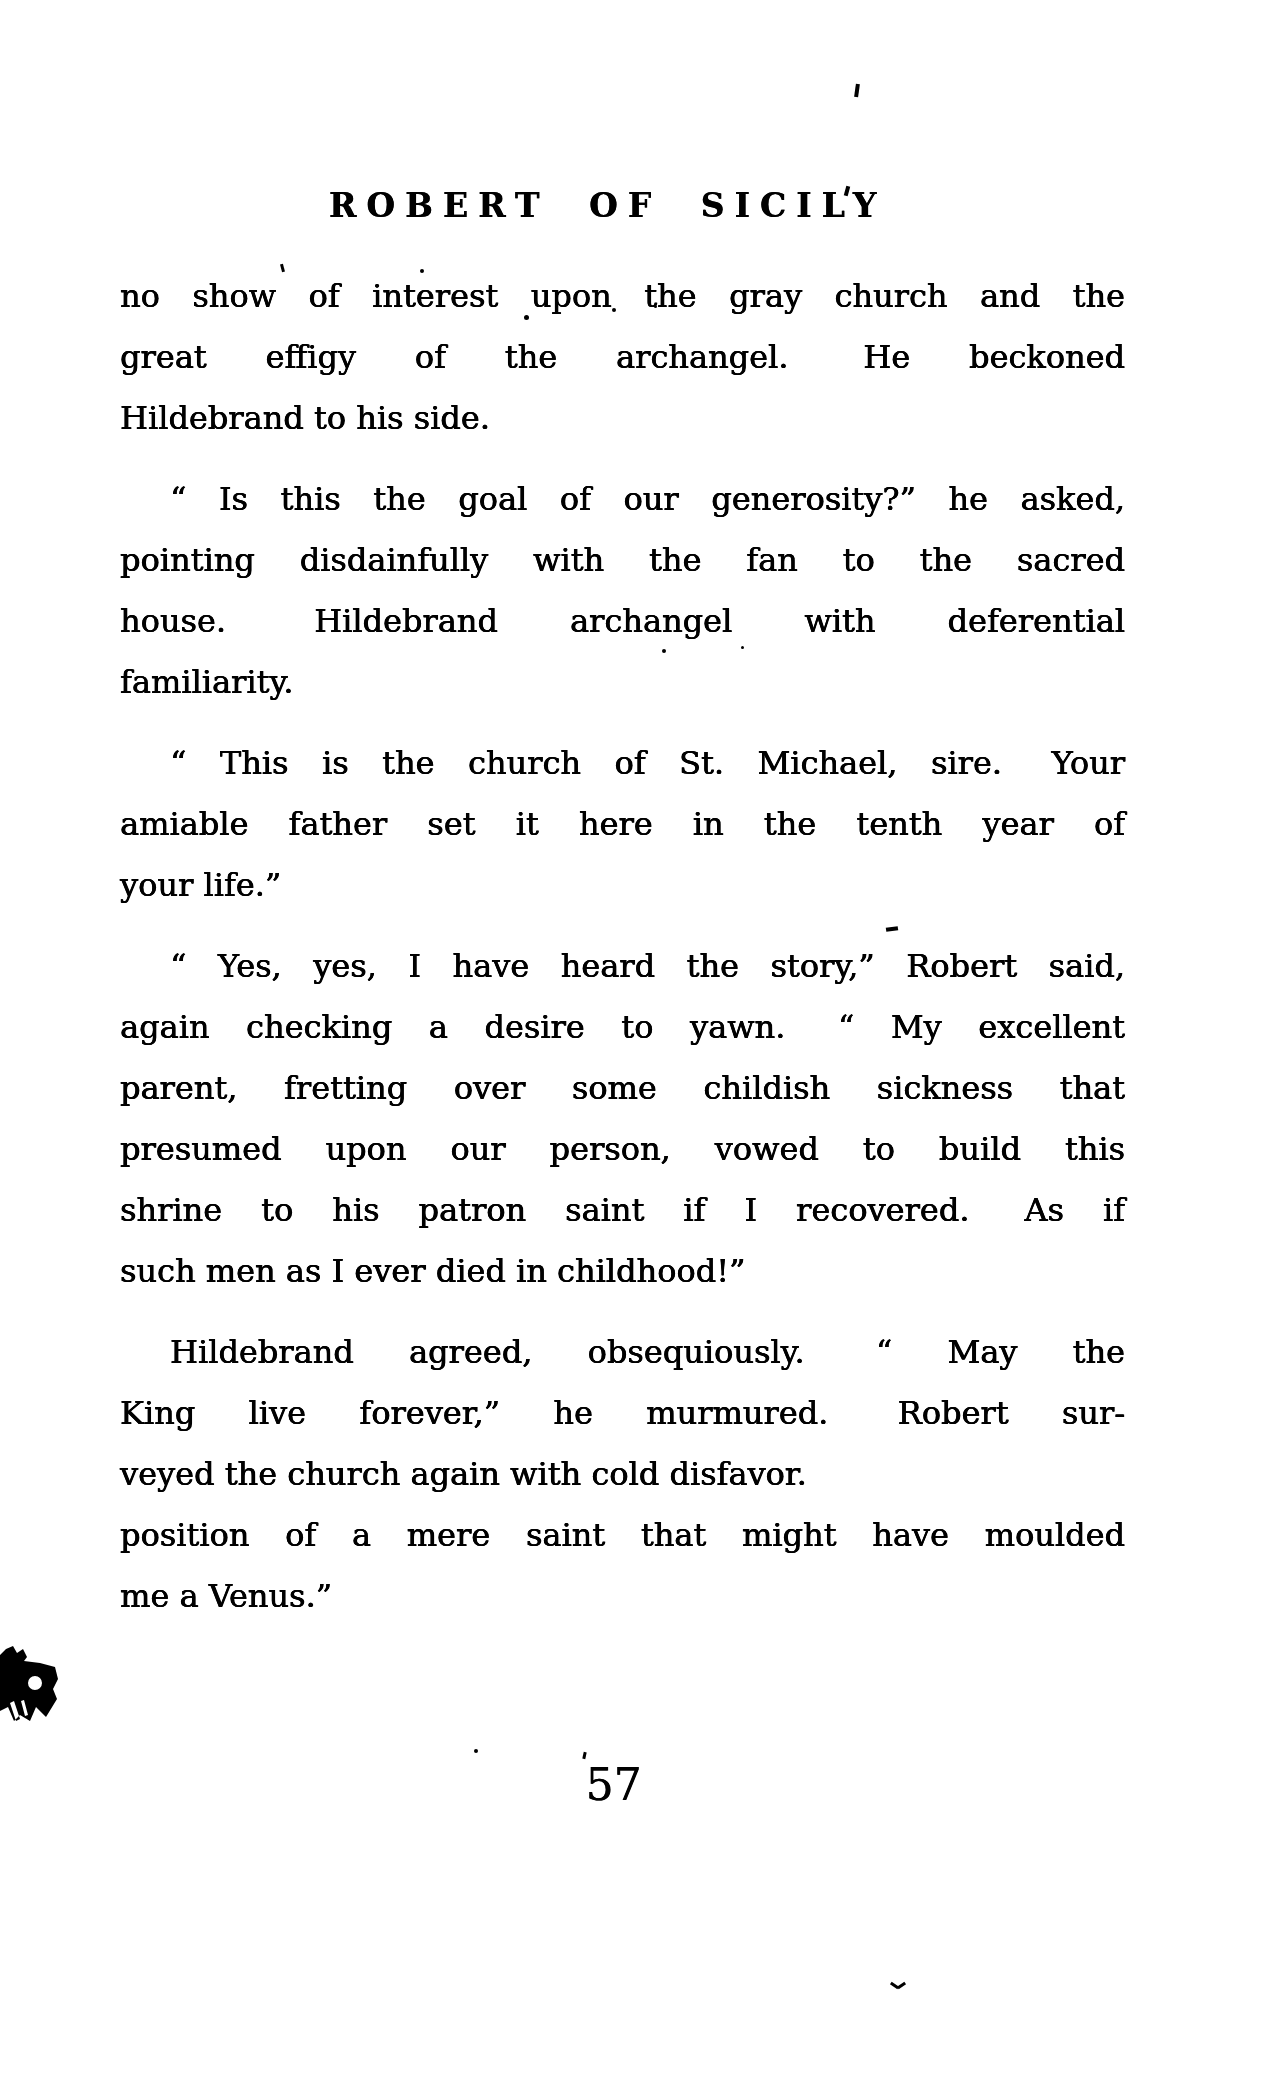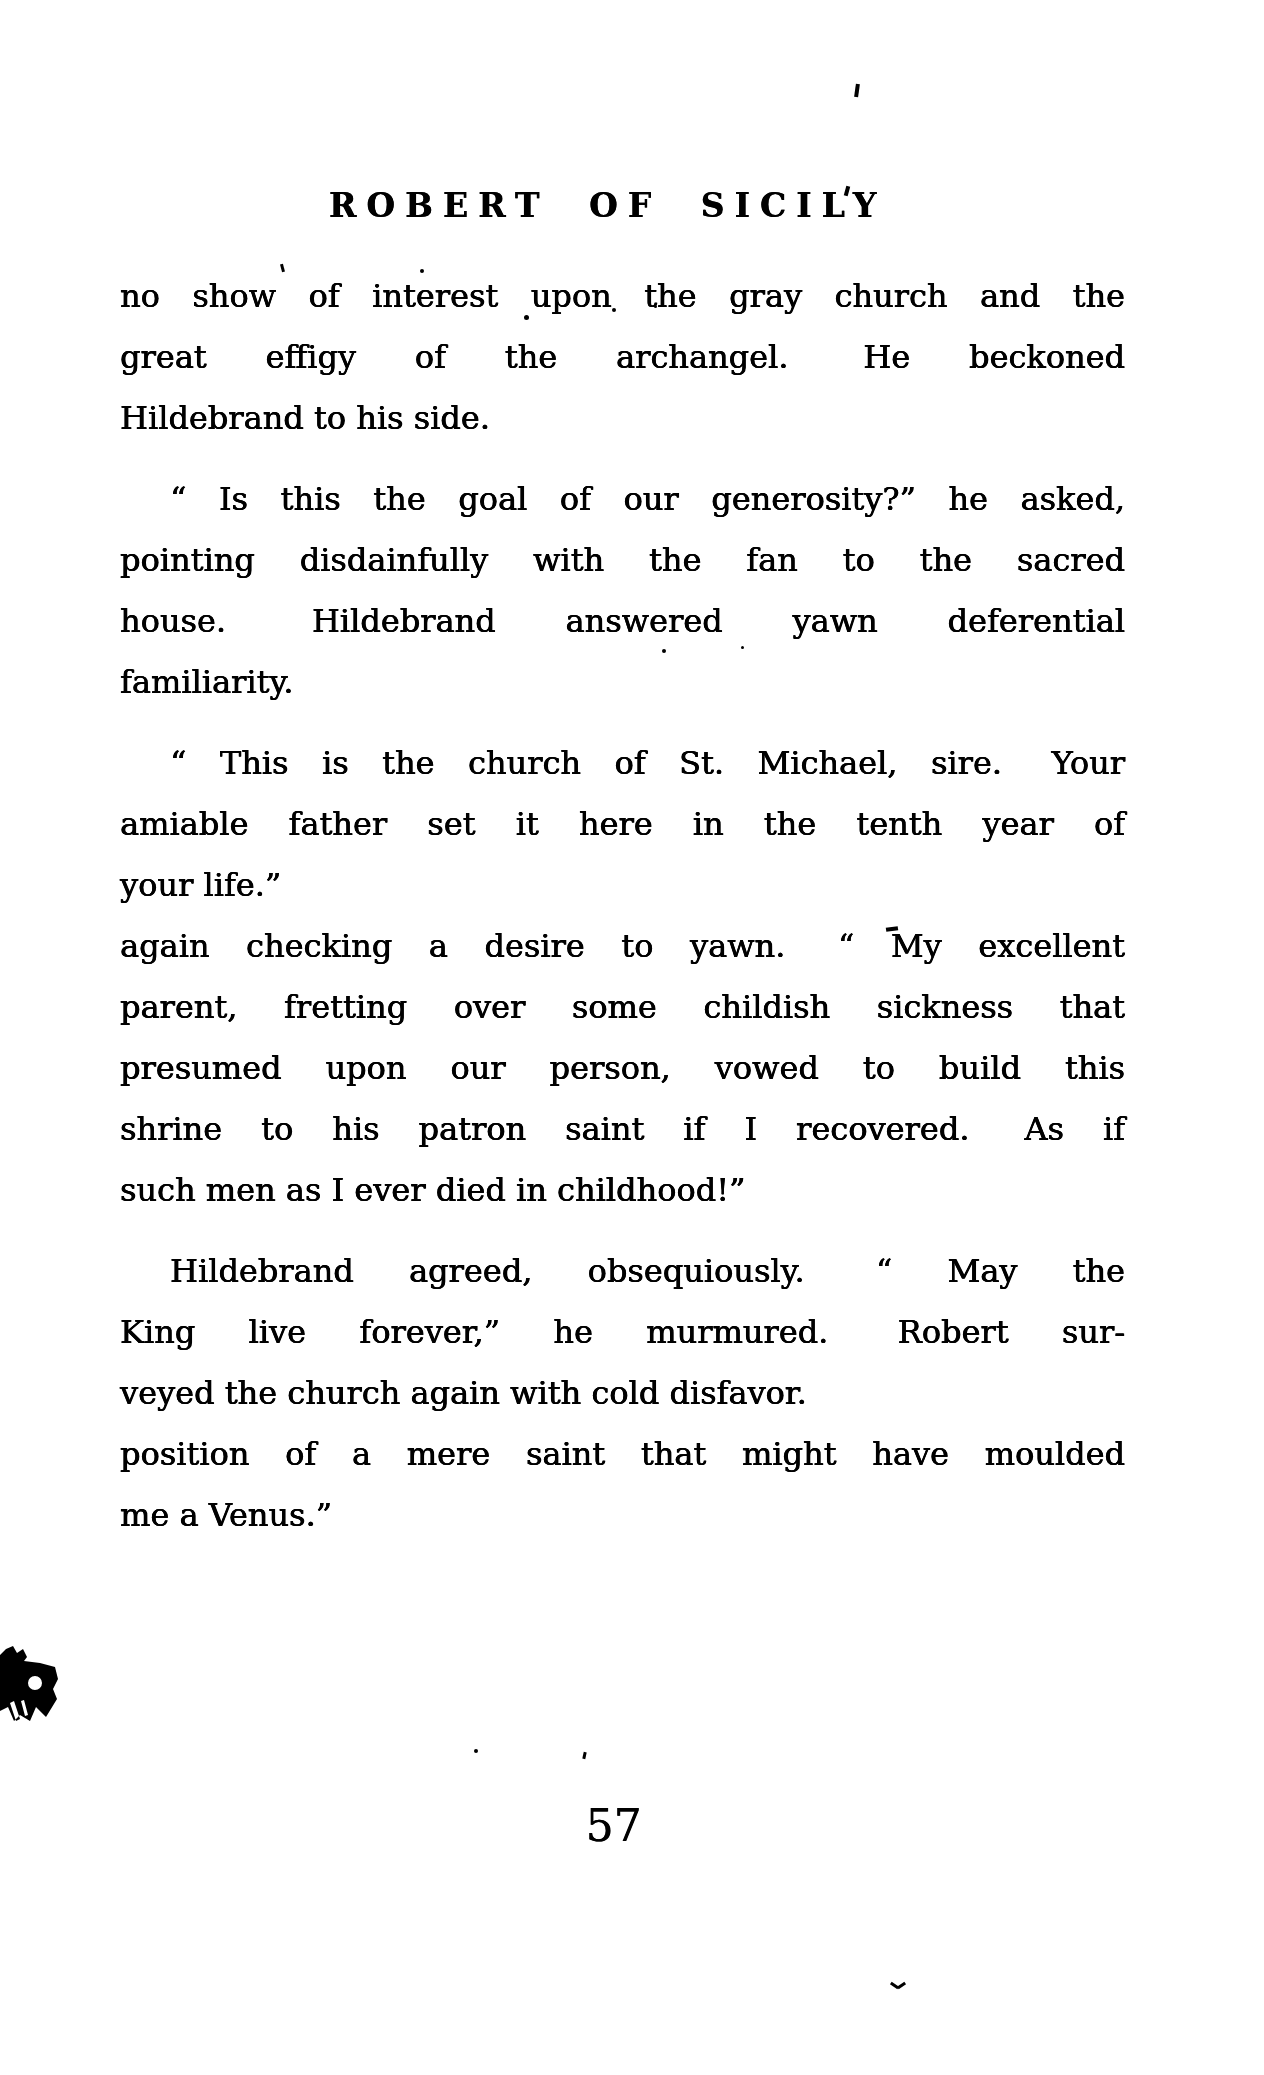--- a/index.html
+++ b/index.html
@@ -34,21 +34,21 @@
     overflow:visible;
     white-space:nowrap;          
     white-space:normal;
     text-align:justify;
     text-align-last:justify;
   }
   .pend{ text-align-last:left; }
   .indent{ text-indent:50px;margin-top:20px; }
   .folio{
     position:absolute;
-    left:105px;top:1803px;width:1005px;
+    left:105px;top:1762px;width:1005px;
     text-align:center;
     font-size:44px;line-height:46px;
     text-shadow:0.4px 0 0 #000;
     transform:translateX(6px);
   }
   .ink-blob{ position:absolute; left:0; top:1645px; }
   .speck{ position:absolute; background:#000; border-radius:50%; }
   .bar{ position:absolute; background:#000; }
 </style>
 </head>
@@ -57,25 +57,26 @@
 <div class="page">
 
   <header class="running-head">ROBERT OF SICILY</header>
 
   <main class="text-block">
     <div class="line">no show of interest upon the gray church and the</div>
     <div class="line">great effigy of the archangel.  He beckoned</div>
     <div class="line pend">Hildebrand to his side.</div>
     <div class="line indent">“ Is this the goal of our generosity?” he asked,</div>
     <div class="line">pointing disdainfully with the fan to the sacred</div>
-    <div class="line">house.  Hildebrand answered yawn deferential</div>
+    <div class="line">house.  Hildebrand archangel with deferential</div>
     <div class="line pend">familiarity.</div>
     <div class="line indent">“ This is the church of St. Michael, sire.  Your</div>
     <div class="line">amiable father set it here in the tenth year of</div>
     <div class="line pend">your life.”</div>
+    <div class="line indent">“ Yes, yes, I have heard the story,” Robert said,</div>
     <div class="line">again checking a desire to yawn.  “ My excellent</div>
     <div class="line">parent, fretting over some childish sickness that</div>
     <div class="line">presumed upon our person, vowed to build this</div>
     <div class="line">shrine to his patron saint if I recovered.  As if</div>
     <div class="line pend">such men as I ever died in childhood!”</div>
     <div class="line indent">Hildebrand agreed, obsequiously.  “ May the</div>
     <div class="line">King live forever,” he murmured.  Robert sur-</div>
     <div class="line pend">veyed the church again with cold disfavor.</div>
     <div class="line">position of a mere saint that might have moulded</div>
     <div class="line pend">me a Venus.”</div>

